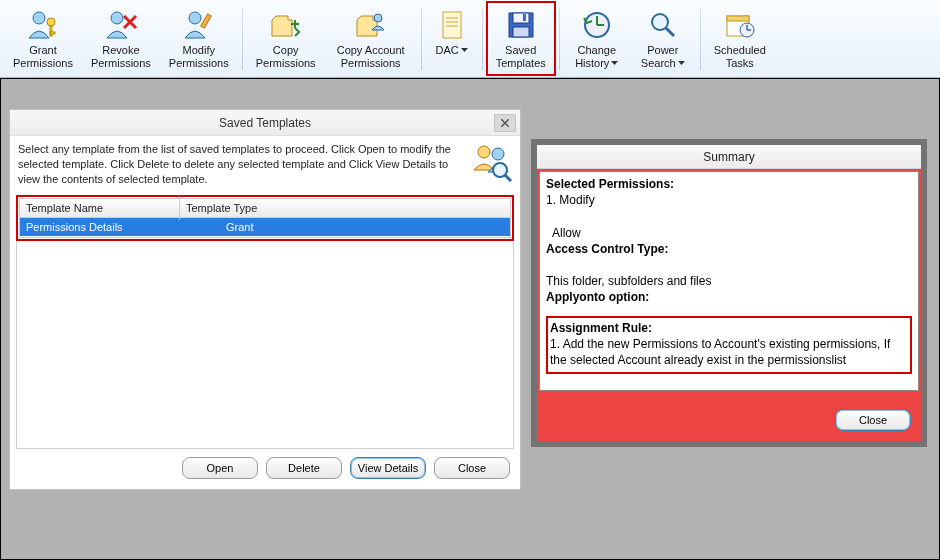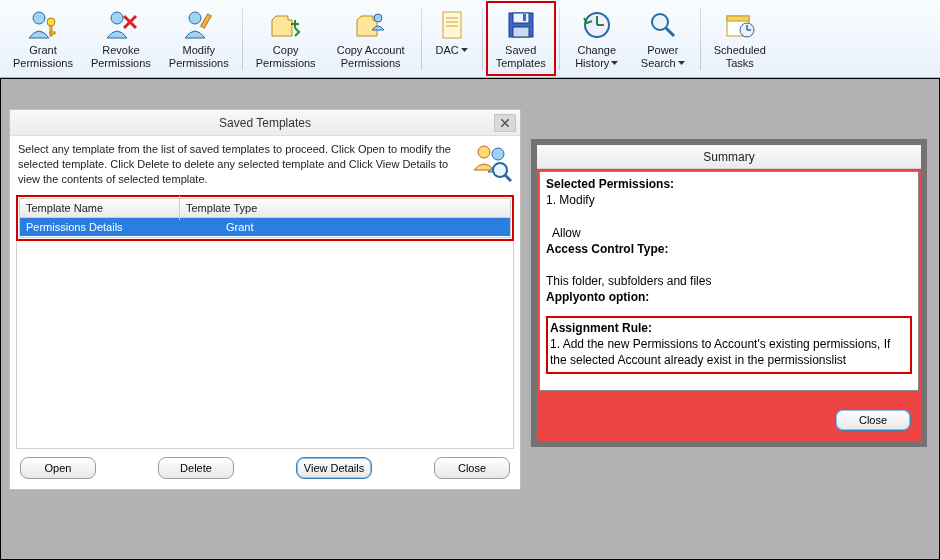--- a/index.html
+++ b/index.html
@@ -163,21 +163,21 @@
 .grid-blank {
   margin: 0 6px;
   height: 208px;
   border: 1px solid #cfcfcf;
   border-top: none;
   background: #fff;
 }
 
 .dlg-btnrow {
   display: flex;
-  justify-content: space-between;
+  justify-content: flex-end;
   gap: 8px;
   padding: 8px 10px 10px 10px;
 }
 .btn {
   min-width: 76px;
   height: 22px;
   font-size: 11px;
   background: linear-gradient(#fefefe, #e8e8e8);
   border: 1px solid #9b9b9b;
   border-radius: 8px;

